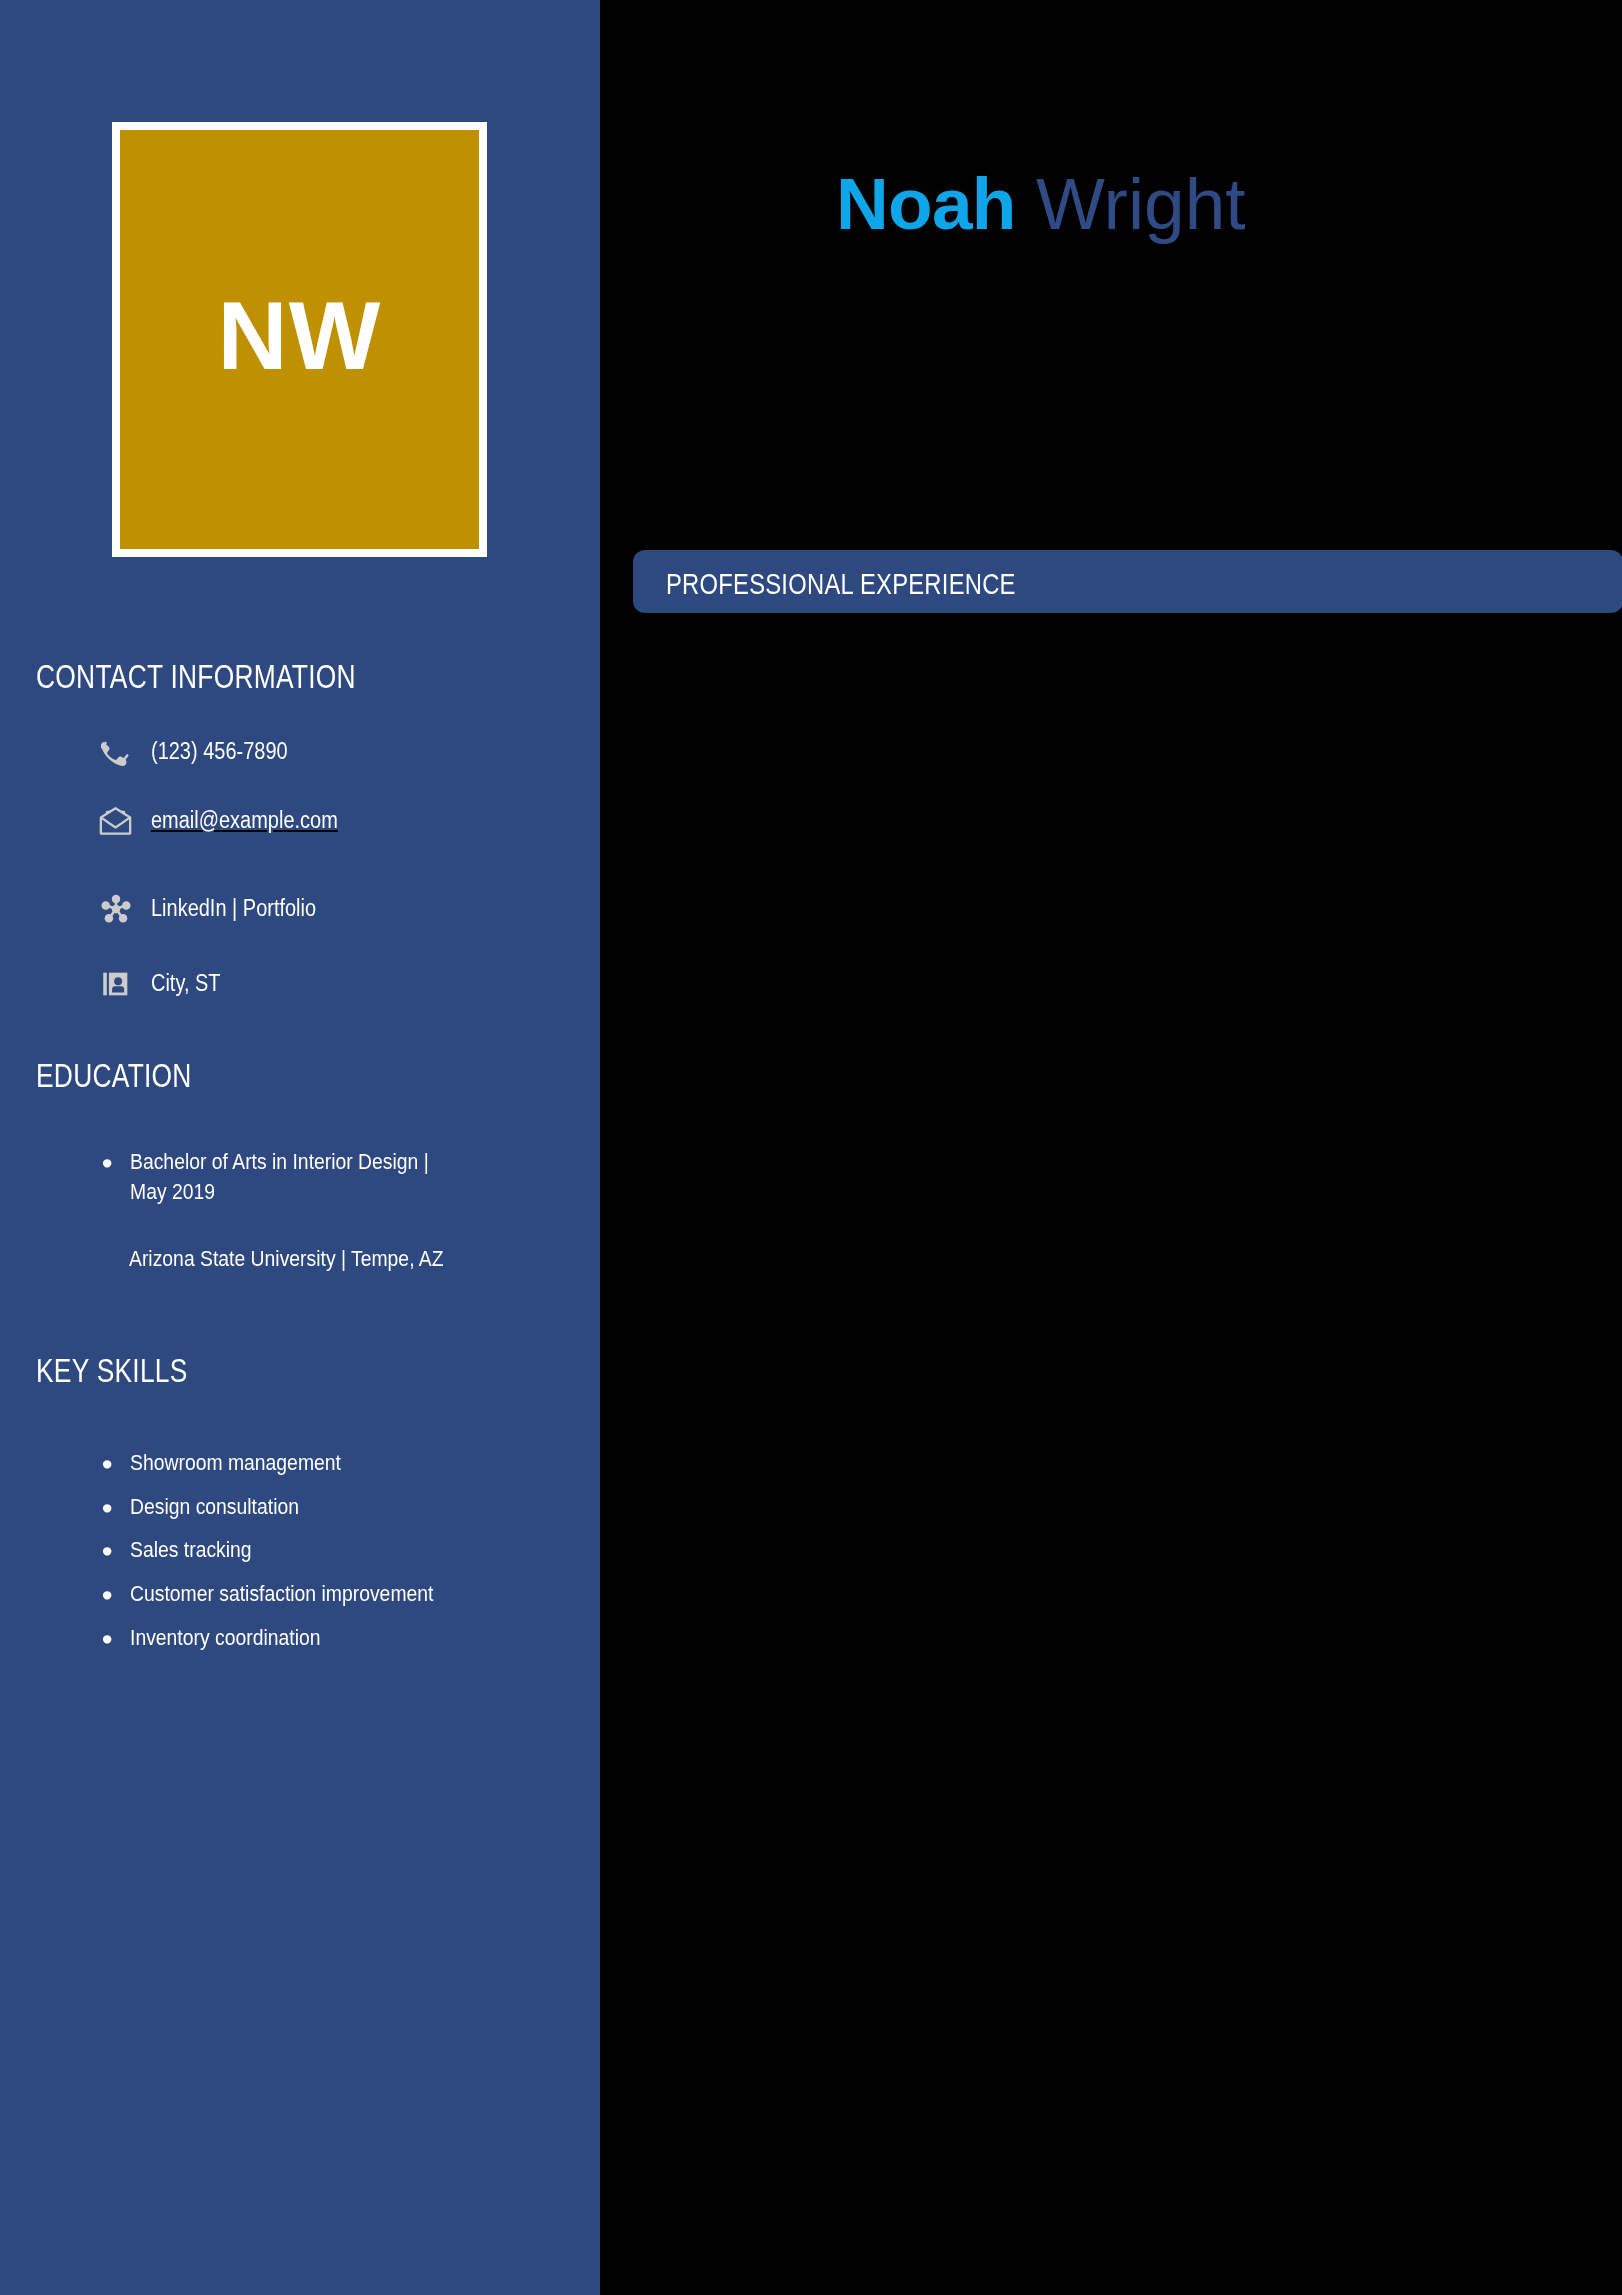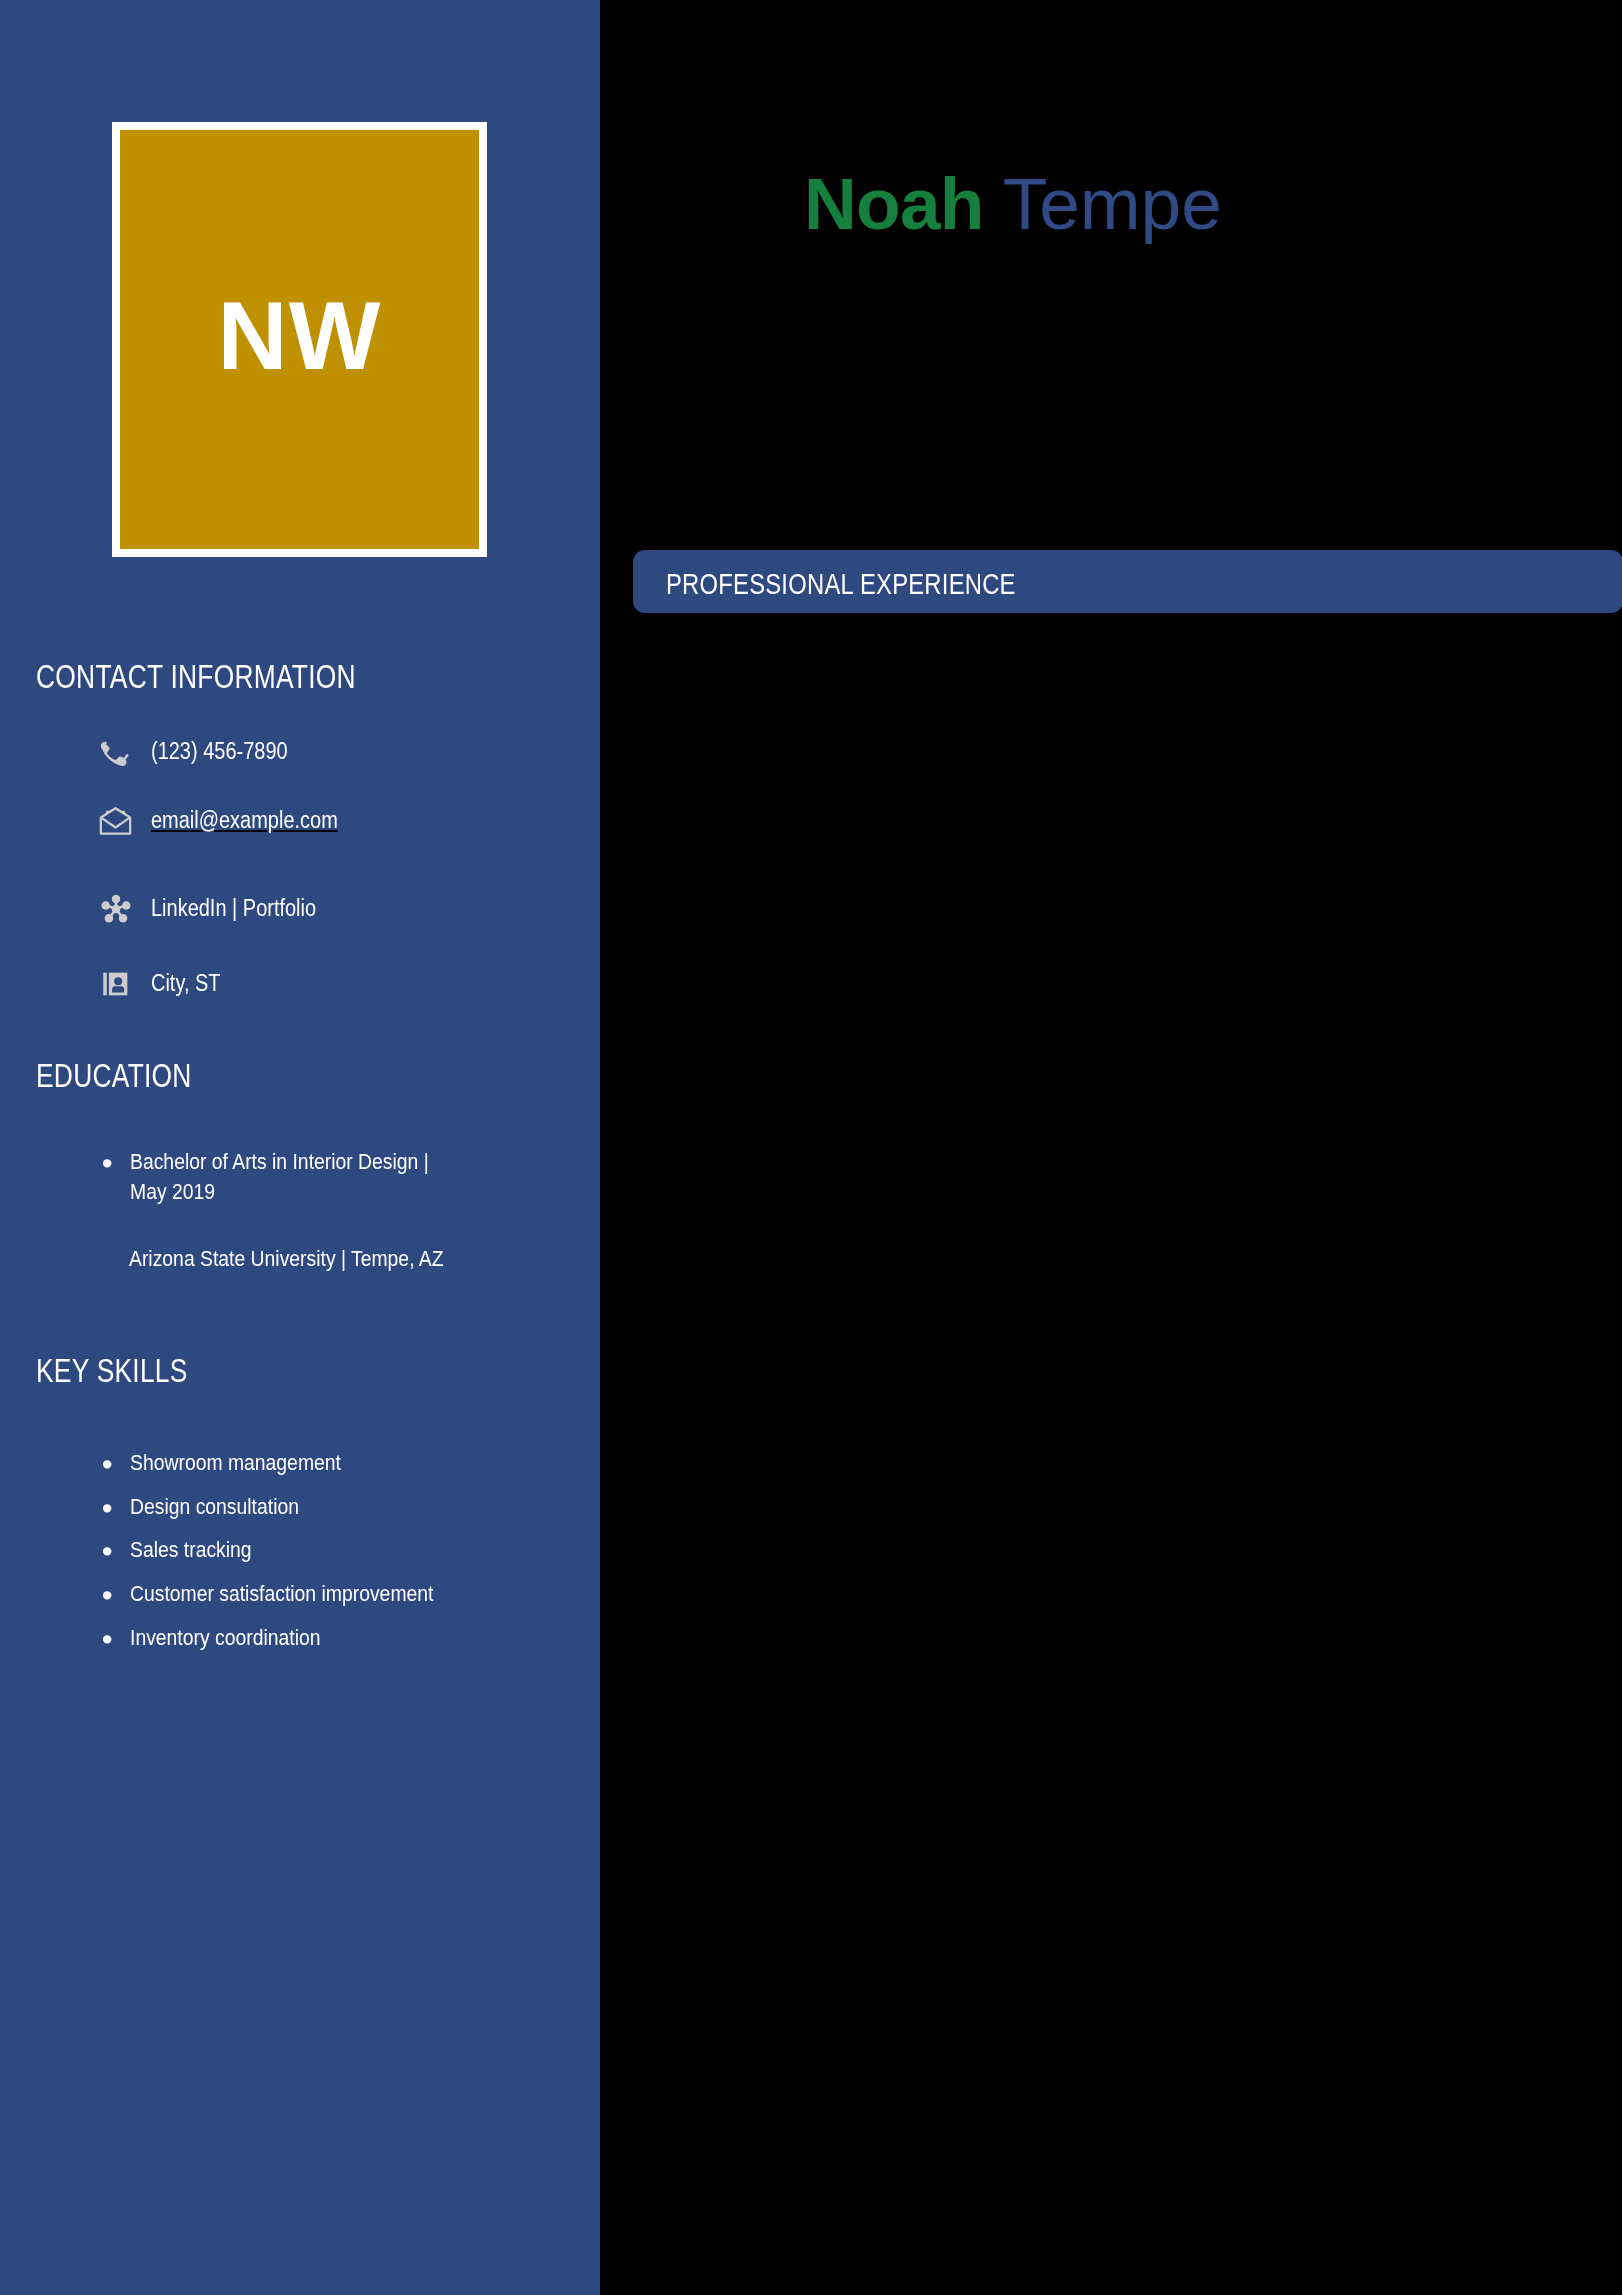--- a/index.html
+++ b/index.html
@@ -162,22 +162,23 @@
     position: absolute;
     left: 204px;
     top: 167px;
     white-space: nowrap;
     line-height: 1;
   }
   .name-first {
     font-family: "Liberation Sans", sans-serif;
     font-weight: bold;
     font-size: 73px;
-    color: #15803d;
+    color: #0ea5e9;
     letter-spacing: -0.7px;
+    margin-left: 32px;
   }
   .name-last {
     font-family: "Liberation Sans", sans-serif;
     font-weight: normal;
     font-size: 73px;
     color: #2F4A85;
     letter-spacing: 0px;
   }
 
   #experience-bar {
@@ -328,21 +329,21 @@
         <span class="side-bullet">●</span>
         <span class="side-li-text">Inventory coordination</span>
       </div>
     </div>
 
   </div>
 
   <div id="main">
 
     <div id="name-block">
-      <span class="name-first">Noah</span><span class="name-last"> Tempe</span>
+      <span class="name-first">Noah</span><span class="name-last"> Wright</span>
     </div>
 
     <div id="experience-bar">
       <div id="experience-bar-label">PROFESSIONAL EXPERIENCE</div>
     </div>
 
     <div id="experience-body"></div>
 
   </div>
 

